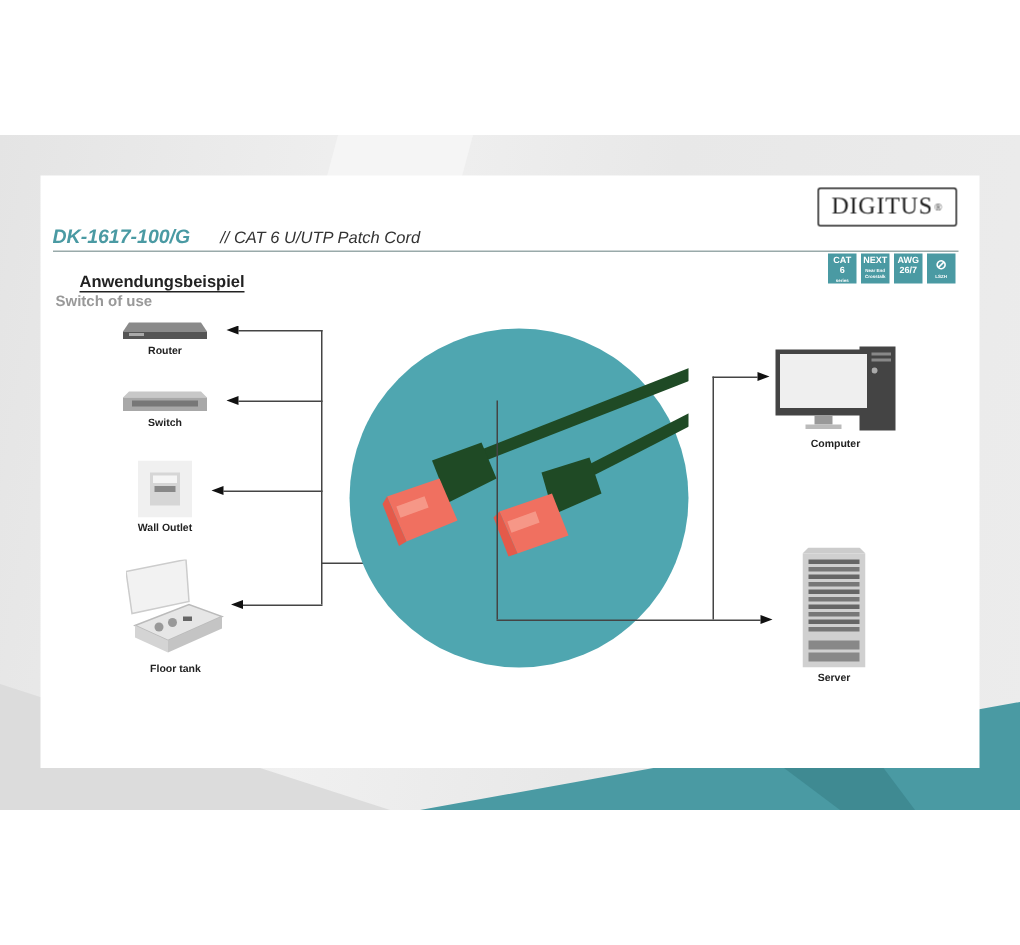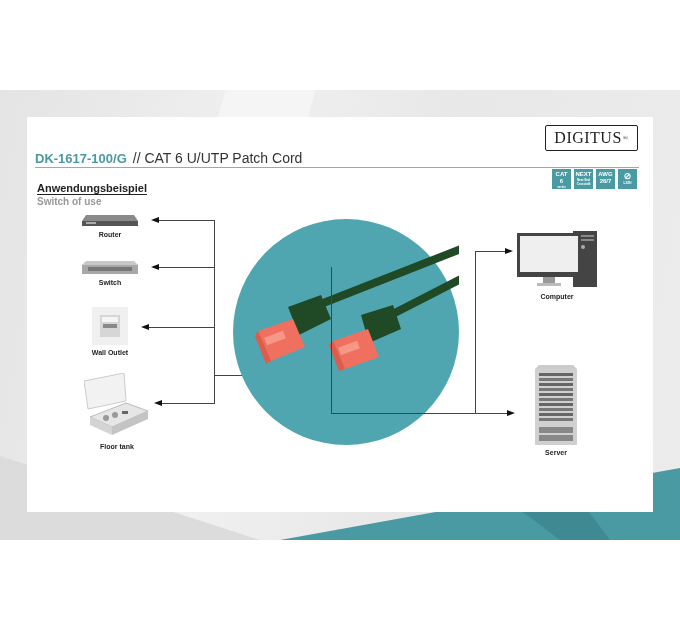--- a/index.html
+++ b/index.html
@@ -33,33 +33,33 @@
     position: absolute; left: 518px; top: 8px; width: 93px; height: 26px;
     border: 1.5px solid #222; border-radius: 2px;
     transform: perspective(200px) rotateY(0deg);
     font-family: "Liberation Serif", serif; font-size: 16px; color: #222;
     display: flex; align-items: center; justify-content: center; letter-spacing: 0.5px;
   }
   .logo sup { font-size: 7px; margin-left: 1px; }
 
   .title-row {
     position: absolute; left: 8px; top: 33px; width: 604px; height: 18px;
-    border-bottom: 1px solid #9aa; display: flex; align-items: baseline; gap: 6px;
+    border-bottom: 1px solid #9aa; display: flex; align-items: baseline; gap: 20px; font-style: italic;
   }
   .product-code { color: #4a9aa3; font-weight: bold; font-size: 13px; }
-  .product-desc { color: #333; font-size: 14px; }
+  .product-desc { color: #333; font-size: 11px; }
 
   .badges { position: absolute; left: 525px; top: 52px; display: flex; gap: 3px; }
   .badge {
     width: 19px; height: 20px; background: #4a9aa3; color: #fff;
     font-size: 6px; font-weight: bold; text-align: center; line-height: 7px; padding-top: 2px;
   }
   .badge .small { font-size: 3px; line-height: 4px; display: block; }
 
-  .sec-de { position: absolute; left: 10px; top: 65px; font-size: 11px; font-weight: bold; color: #222; border-bottom: 1px solid #222; }
+  .sec-de { position: absolute; left: 26px; top: 65px; font-size: 11px; font-weight: bold; color: #222; border-bottom: 1px solid #222; }
   .sec-en { position: absolute; left: 10px; top: 79px; font-size: 10px; font-weight: bold; color: #999; }
 
   .device { position: absolute; display: flex; flex-direction: column; align-items: center; }
   .device .label { font-size: 7px; font-weight: bold; color: #222; margin-top: 4px; }
 
   .line { position: absolute; background: #444; }
   .arrow-left { position: absolute; width: 0; height: 0; border-top: 3.5px solid transparent; border-bottom: 3.5px solid transparent; border-right: 8px solid #111; }
   .arrow-right { position: absolute; width: 0; height: 0; border-top: 3.5px solid transparent; border-bottom: 3.5px solid transparent; border-left: 8px solid #111; }
 
   .circle {

